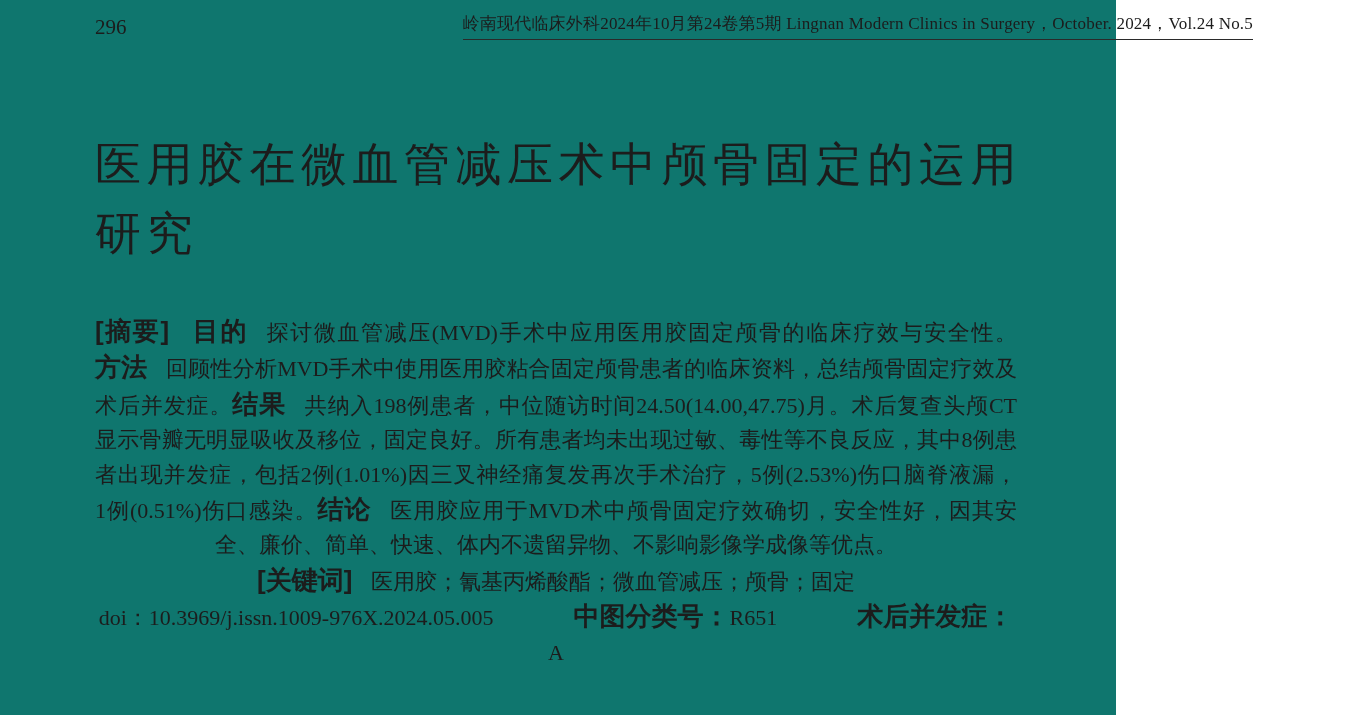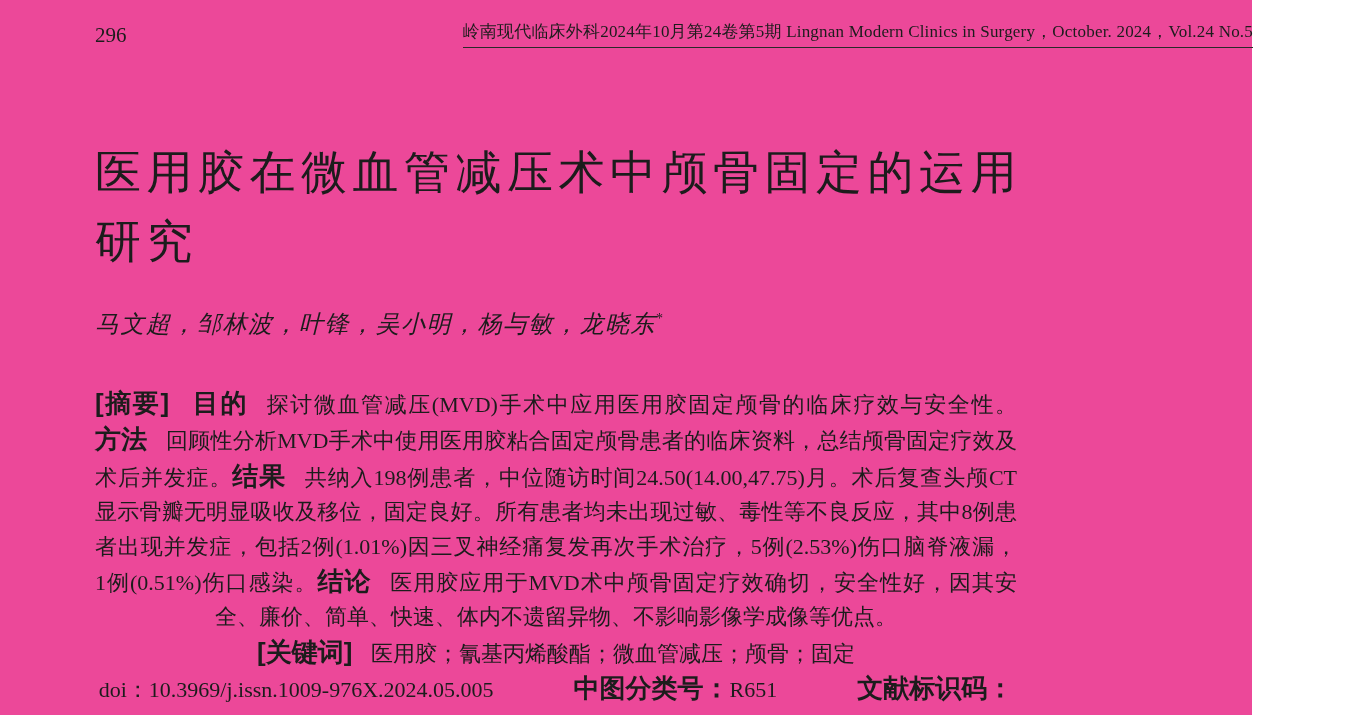--- a/index.html
+++ b/index.html
@@ -5,23 +5,23 @@
   * { margin: 0; padding: 0; box-sizing: border-box; }
   html, body {
     width: 1348px; height: 715px;
     background: #ffffff;
     font-family: "Liberation Serif", "DejaVu Serif", serif;
     color: #1c1c1c;
     overflow: hidden;
   }
   .page {
     position: relative;
-    width: 1252px; height: 715px;
-    padding: 20px 95px 0 95px;
-    background: #ec4899;
+    width: 1116px; height: 715px;
+    padding: 12px 95px 0 95px;
+    background: #0f766e;
   }
   
   .header-row {
     display: flex;
     justify-content: space-between;
     align-items: flex-end;
     width: 1158px;
   }
   .page-num {
     font-size: 21px;
@@ -88,30 +88,27 @@
   <div class="header-row">
     <span class="page-num">296</span>
     <span class="journal-line">岭南现代临床外科2024年10月第24卷第5期 Lingnan Modern Clinics in Surgery，October. 2024，Vol.24 No.5</span>
   </div>
 
   <h1 class="title">
     <div>医用胶在微血管减压术中颅骨固定的运用</div>
     <div>研究</div>
   </h1>
 
-  <div class="authors">
-    <span>马文超，邹林波，叶锋，吴小明，杨与敏，龙晓东</span><sup>*</sup>
-  </div>
 
   <div class="abstract-block">
 
   <div class="abs-line just"><span class="lbl">[摘要]</span><span class="lbl gap-sm">目的</span><span class="gap-sm">探讨微血管减压(MVD)手术中应用医用胶固定颅骨的临床疗效与安全性。</span></div>
       <div class="abs-line just"><span class="lbl">方法</span><span class="gap-sm">回顾性分析MVD手术中使用医用胶粘合固定颅骨患者的临床资料，总结颅骨固定疗效及</span></div>
       <div class="abs-line just"><span>术后并发症。</span><span class="lbl">结果</span><span class="gap-sm">共纳入198例患者，中位随访时间24.50(14.00,47.75)月。术后复查头颅CT</span></div>
       <div class="abs-line just"><span>显示骨瓣无明显吸收及移位，固定良好。所有患者均未出现过敏、毒性等不良反应，其中8例患</span></div>
       <div class="abs-line just"><span>者出现并发症，包括2例(1.01%)因三叉神经痛复发再次手术治疗，5例(2.53%)伤口脑脊液漏，</span></div>
       <div class="abs-line just"><span>1例(0.51%)伤口感染。</span><span class="lbl">结论</span><span class="gap-sm">医用胶应用于MVD术中颅骨固定疗效确切，安全性好，因其安</span></div>
       <div class="abs-line"><span>全、廉价、简单、快速、体内不遗留异物、不影响影像学成像等优点。</span></div>
       <div class="abs-line"><span class="lbl">[关键词]</span><span class="gap-sm">医用胶；氰基丙烯酸酯；微血管减压；颅骨；固定</span></div>
-      <div class="abs-line"><span>doi：10.3969/j.issn.1009-976X.2024.05.005</span><span class="lbl gap-lg">中图分类号：</span><span>R651</span><span class="lbl gap-lg">文献标识码：</span><span>A</span></div>
+      <div class="abs-line"><span>doi：10.3969/j.issn.1009-976X.2024.05.005</span><span class="lbl gap-lg">中图分类号：</span><span>R651</span><span class="lbl gap-lg">术后并发症：</span><span>A</span></div>
     </div>
 
 </div>
 
 </body></html>

